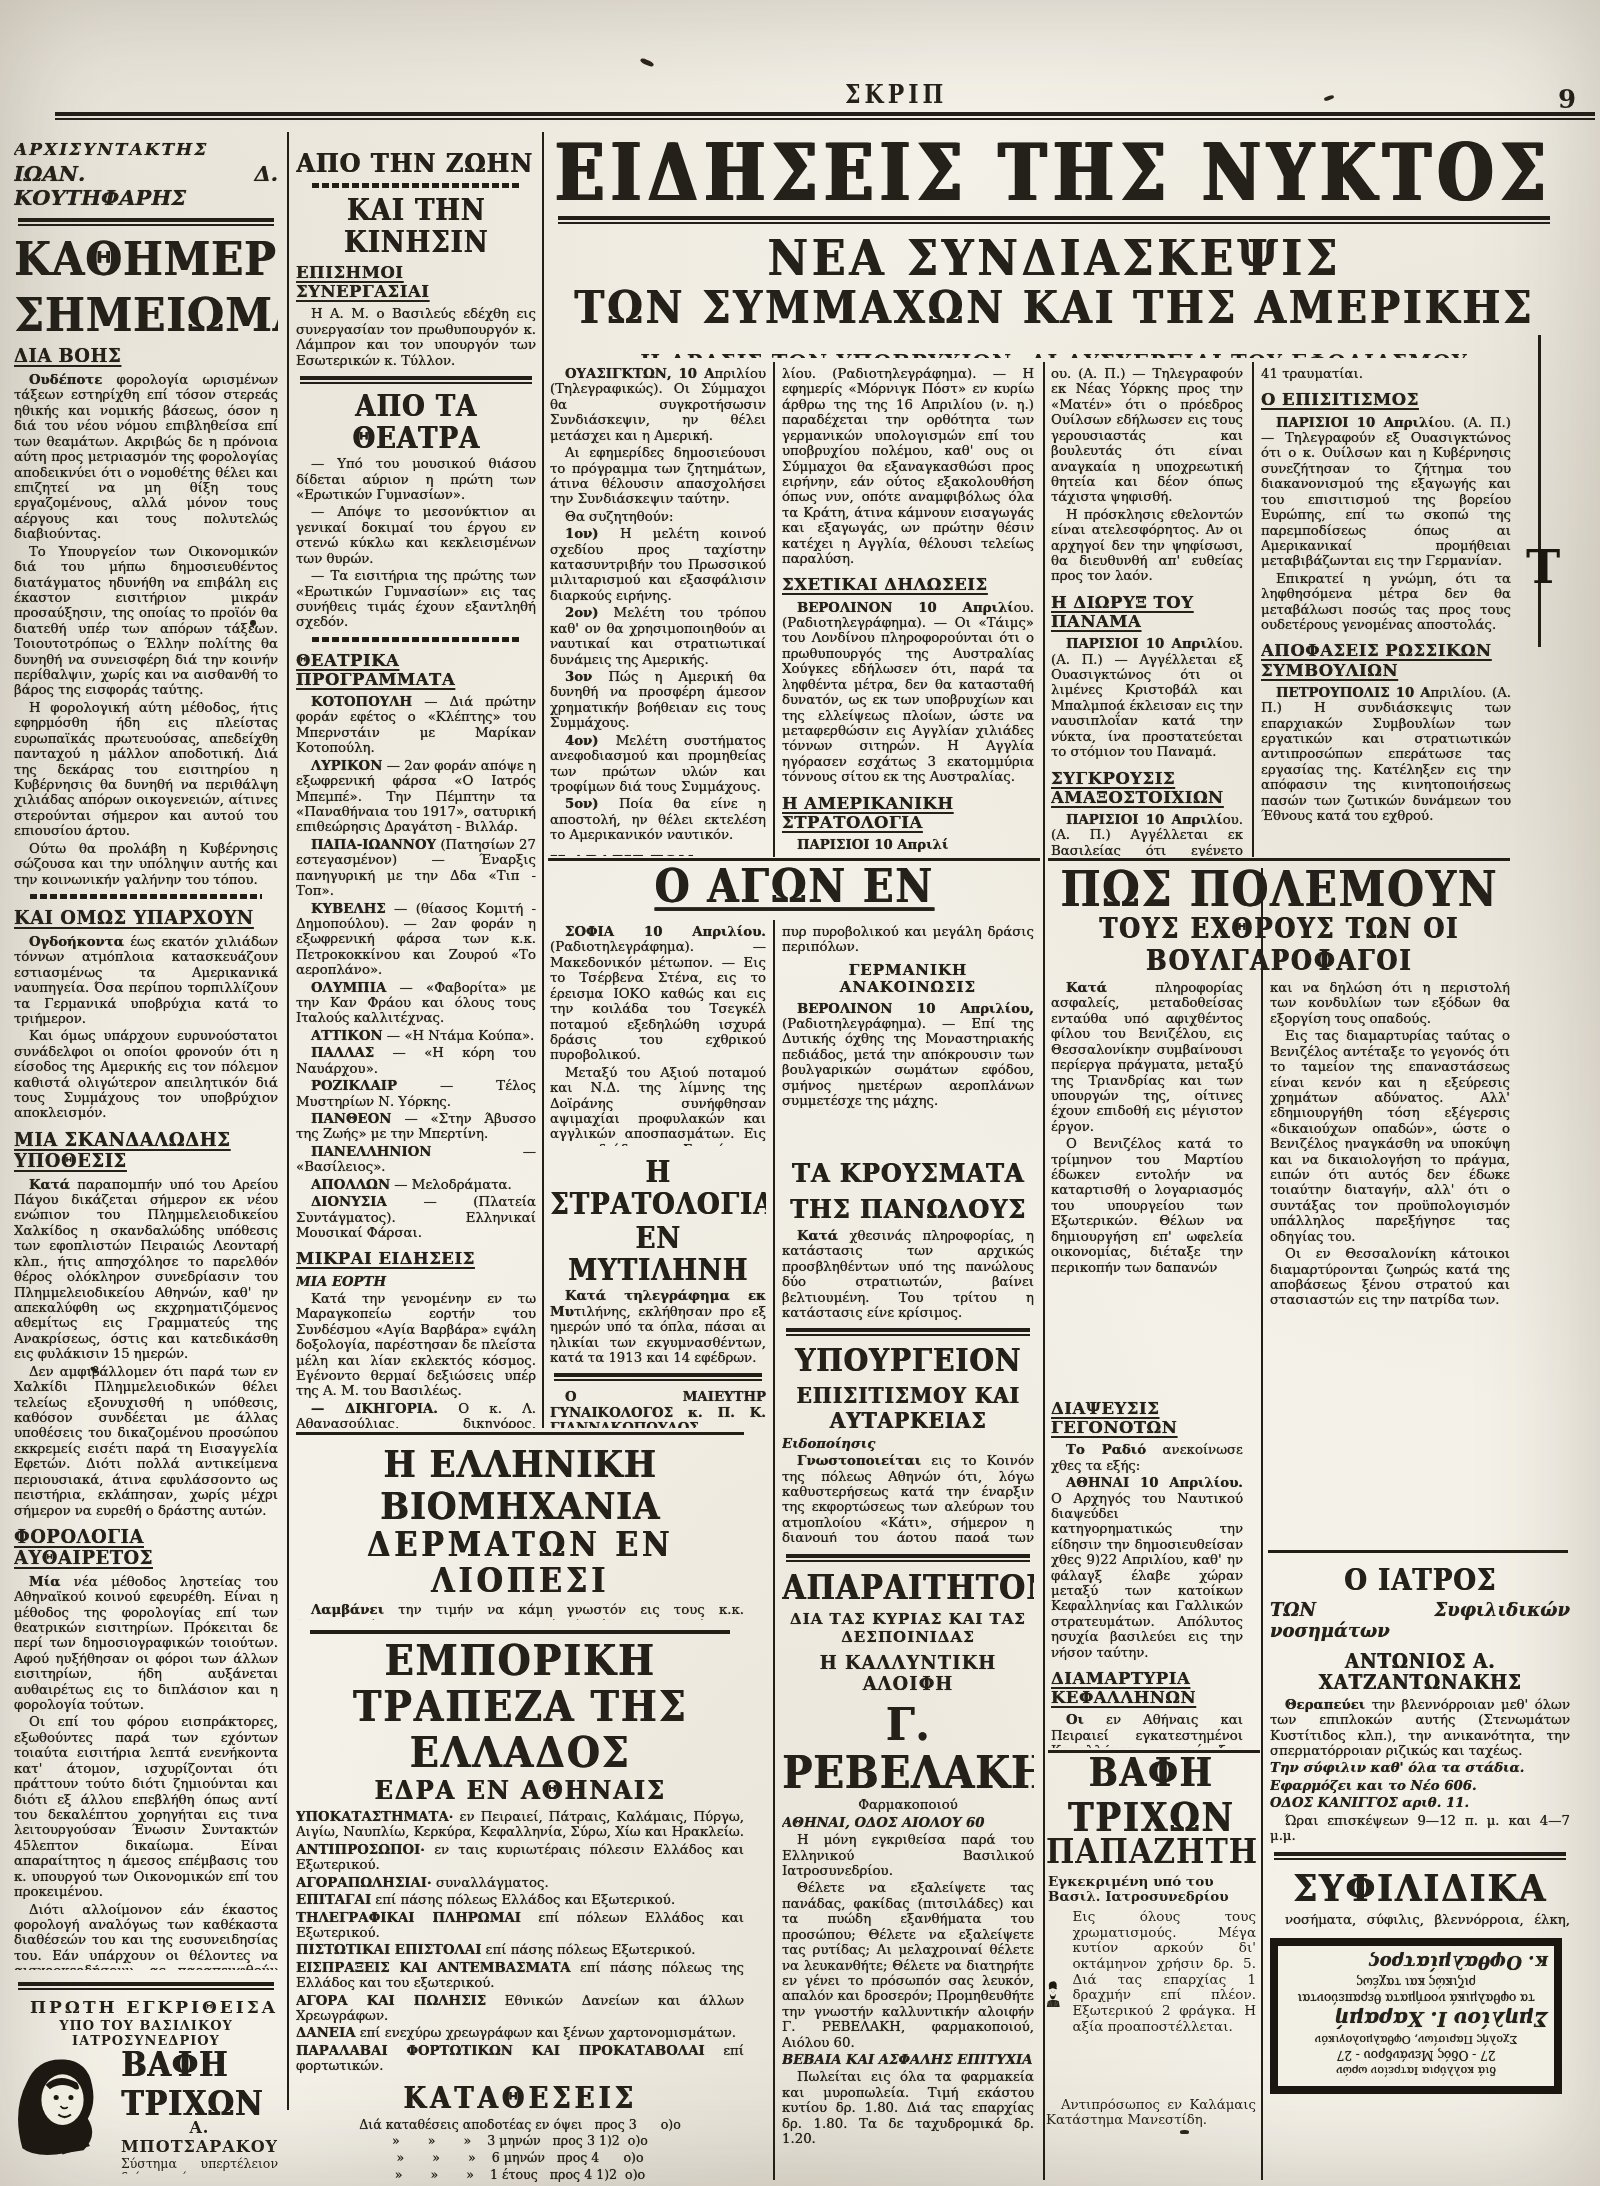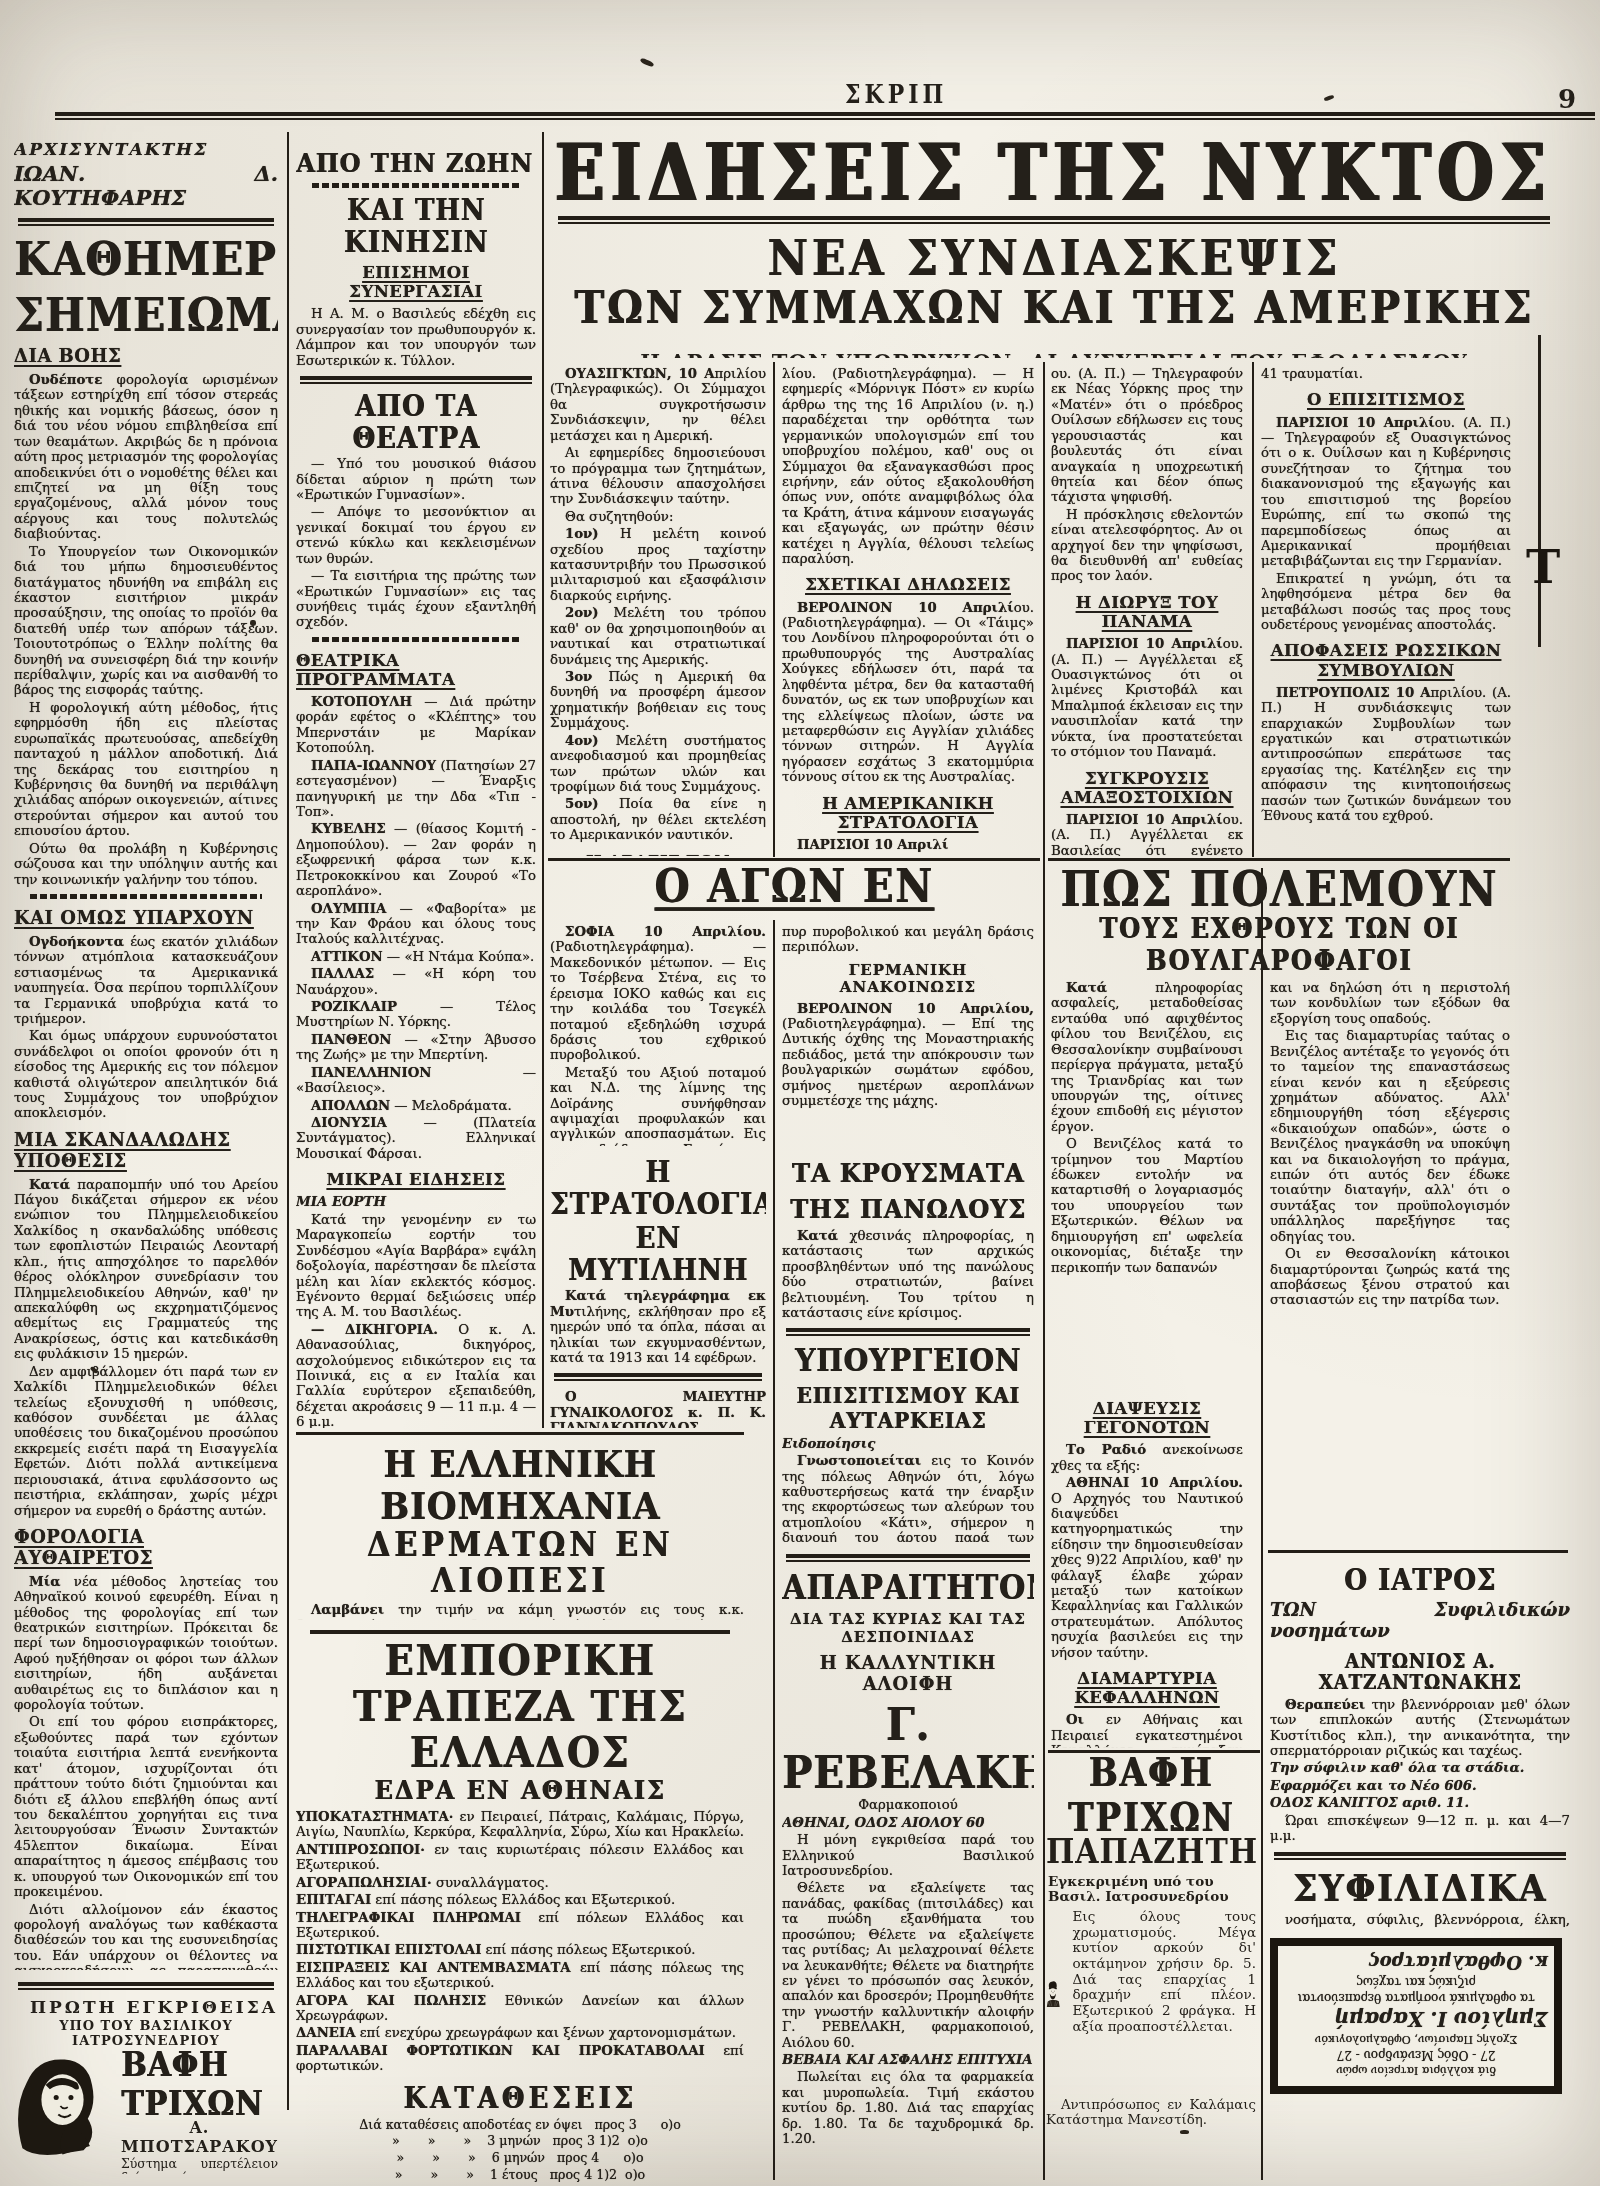--- a/index.html
+++ b/index.html
@@ -16,21 +16,21 @@
   .hline{position:absolute;height:3px;background:#231e17;}
   .hline2{position:absolute;height:8px;border-top:4px solid #231e17;border-bottom:2px solid #231e17;box-sizing:border-box;background:transparent;}
   .fl{margin:0 0 2px 0; text-shadow:0 0 .7px rgba(35,28,20,.85);}
   .fl b{font-weight:bold;}
   .fl-p{text-align:justify;text-indent:15px;}
   .fl-p0{text-align:justify;}
   .fl-pc{text-align:center;}
   .fl-pcb{font-weight:bold;font-style:italic;}
   .fl-pre{white-space:pre;text-align:center;font-size:12.6px;}
   .fl-h1,.fl-h2{text-align:center;font-weight:bold;line-height:1.08;letter-spacing:1px;margin:10px 0 6px;transform:scaleY(1.12);text-shadow:.8px 0 0 currentColor;}
-  .fl-h3{text-align:center;font-weight:bold;font-size:16.5px;margin:9px 0 5px;text-decoration:underline;text-decoration-thickness:2px;text-underline-offset:3px;letter-spacing:.5px;}
+  .fl-h3{text-align:left;font-weight:bold;font-size:16.5px;margin:9px 0 5px;text-decoration:underline;text-decoration-thickness:2px;text-underline-offset:3px;letter-spacing:.5px;}
   .fl-h3n{text-align:center;font-weight:bold;font-size:15px;margin:7px 0 4px;letter-spacing:1px;}
   .fl-rule{height:4px;background:#231e17;margin:8px 14px;}
   .fl-rule2{height:8px;border-top:4px solid #231e17;border-bottom:2px solid #231e17;box-sizing:border-box;margin:8px 4px;}
   .fl-sq{height:5px;margin:7px 16px;background:repeating-linear-gradient(90deg,#231e17 0 7px,transparent 7px 10px);}
   .left{text-align:left;} .right{text-align:right;}
   .s11{font-size:11px}.s12{font-size:12px}.s13{font-size:18px}.s15{font-size:15px}.s17{font-size:17px}
   .s18{font-size:18px}.s20{font-size:20px}.s21{font-size:21px}.s24{font-size:24px}.s26{font-size:26px}
   .s28{font-size:28px}.s30{font-size:30px}.s34{font-size:34px}.s38{font-size:38px}.s40{font-size:40px}
   .s44{font-size:42px}
   .sp2{letter-spacing:2px}.sp4{letter-spacing:4px}
@@ -133,20 +133,21 @@
       <div class="fl fl-h3">ΕΠΙΣΗΜΟΙ ΣΥΝΕΡΓΑΣΙΑΙ</div>
       <div class="fl fl-p">Η Α. Μ. ο Βασιλεύς εδέχθη εις συνεργασίαν τον πρωθυπουργόν κ. Λάμπρον και τον υπουργόν των Εσωτερικών κ. Τύλλον.</div>
       <div class="fl fl-rule2"></div>
       <div class="fl fl-h2 s26">ΑΠΟ ΤΑ ΘΕΑΤΡΑ</div>
       <div class="fl fl-p">— Υπό του μουσικού θιάσου δίδεται αύριον η πρώτη των «Ερωτικών Γυμνασίων».</div>
       <div class="fl fl-p">— Απόψε το μεσονύκτιον αι γενικαί δοκιμαί του έργου εν στενώ κύκλω και κεκλεισμένων των θυρών.</div>
       <div class="fl fl-p">— Τα εισιτήρια της πρώτης των «Ερωτικών Γυμνασίων» εις τας συνήθεις τιμάς έχουν εξαντληθή σχεδόν.</div>
       <div class="fl fl-sq"></div>
       <div class="fl fl-h3 left">ΘΕΑΤΡΙΚΑ ΠΡΟΓΡΑΜΜΑΤΑ</div>
       <div class="fl fl-p"><b>ΚΟΤΟΠΟΥΛΗ</b> — Διά πρώτην φοράν εφέτος ο «Κλέπτης» του Μπερνστάιν με Μαρίκαν Κοτοπούλη.</div>
+      <div class="fl fl-p"><b>ΛΥΡΙΚΟΝ</b> — 2αν φοράν απόψε η εξωφρενική φάρσα «Ο Ιατρός Μπεμπέ». Την Πέμπτην τα «Παναθήναια του 1917», σατυρική επιθεώρησις Δραγάτση - Βιλλάρ.</div>
       <div class="fl fl-p"><b>ΠΑΠΑ-ΙΩΑΝΝΟΥ</b> (Πατησίων 27 εστεγασμένον) — Έναρξις πανηγυρική με την Δδα «Τιπ - Τοπ».</div>
       <div class="fl fl-p"><b>ΚΥΒΕΛΗΣ</b> — (θίασος Κομιτή - Δημοπούλου). — 2αν φοράν η εξωφρενική φάρσα των κ.κ. Πετροκοκκίνου και Ζουρού «Το αεροπλάνο».</div>
       <div class="fl fl-p"><b>ΟΛΥΜΠΙΑ</b> — «Φαβορίτα» με την Καν Φράου και όλους τους Ιταλούς καλλιτέχνας.</div>
       <div class="fl fl-p"><b>ΑΤΤΙΚΟΝ</b> — «Η Ντάμα Κούπα».</div>
       <div class="fl fl-p"><b>ΠΑΛΛΑΣ</b> — «Η κόρη του Ναυάρχου».</div>
       <div class="fl fl-p"><b>ΡΟΖΙΚΛΑΙΡ</b> — Τέλος Μυστηρίων Ν. Υόρκης.</div>
       <div class="fl fl-p"><b>ΠΑΝΘΕΟΝ</b> — «Στην Άβυσσο της Ζωής» με την Μπερτίνη.</div>
       <div class="fl fl-p"><b>ΠΑΝΕΛΛΗΝΙΟΝ</b> — «Βασίλειος».</div>
       <div class="fl fl-p"><b>ΑΠΟΛΛΩΝ</b> — Μελοδράματα.</div>
       <div class="fl fl-p"><b>ΔΙΟΝΥΣΙΑ</b> — (Πλατεία Συντάγματος). Ελληνικαί Μουσικαί Φάρσαι.</div>

